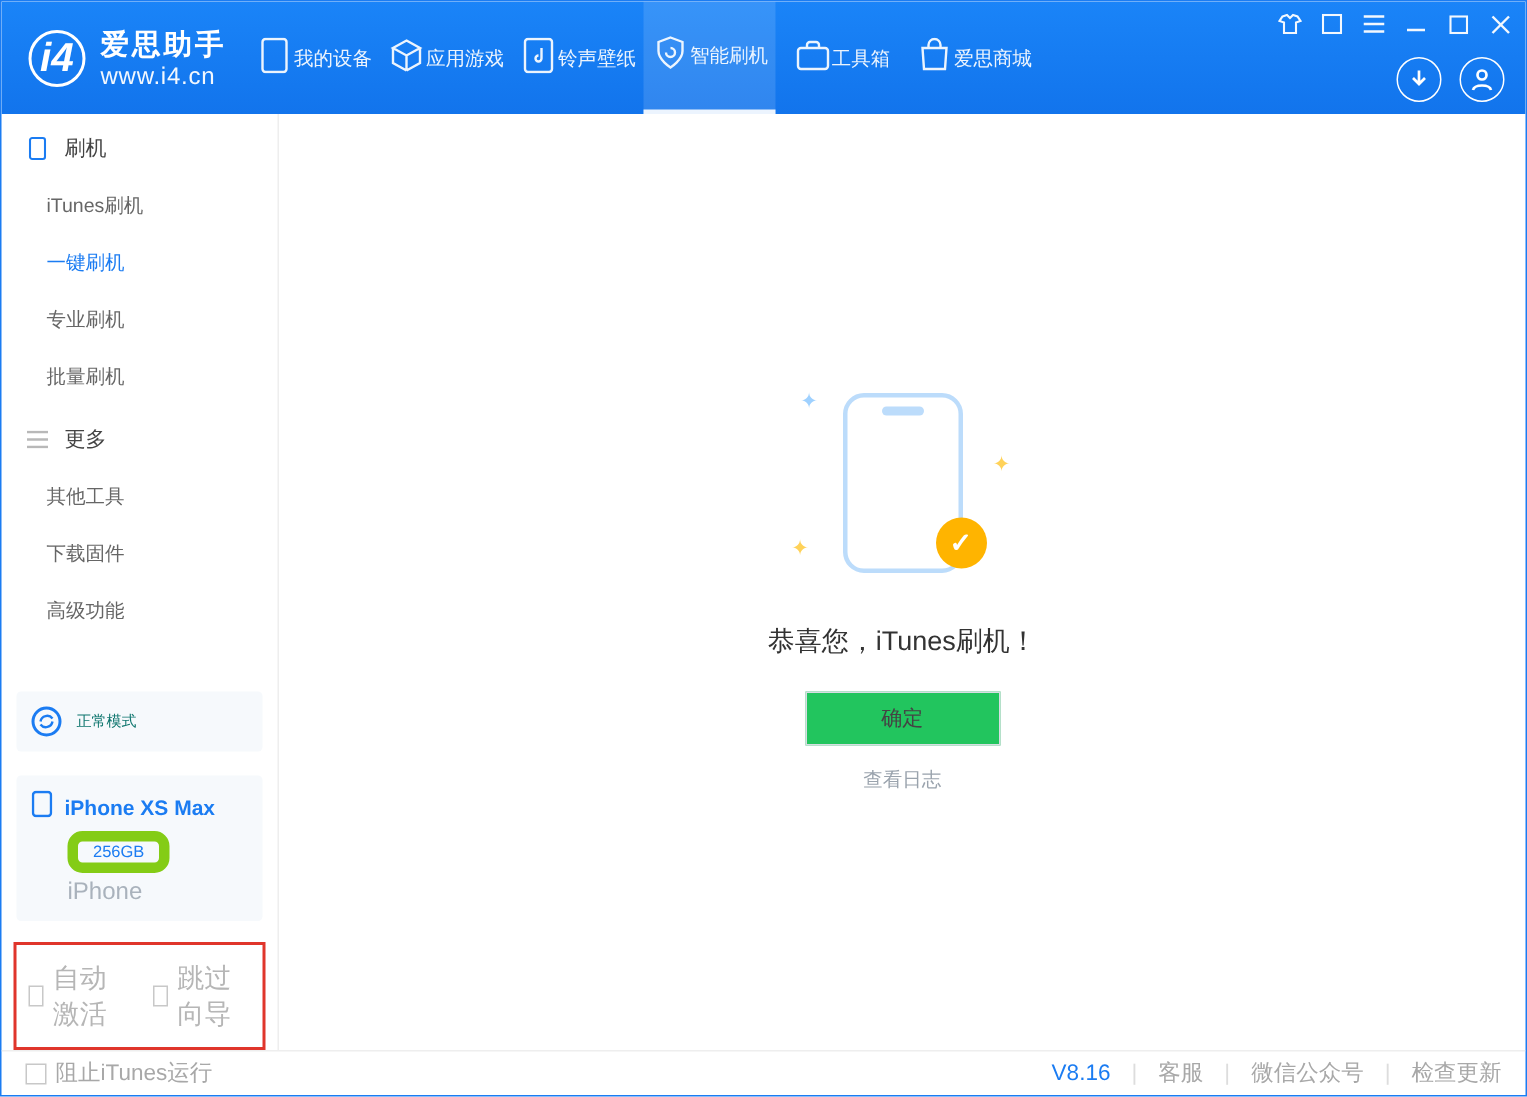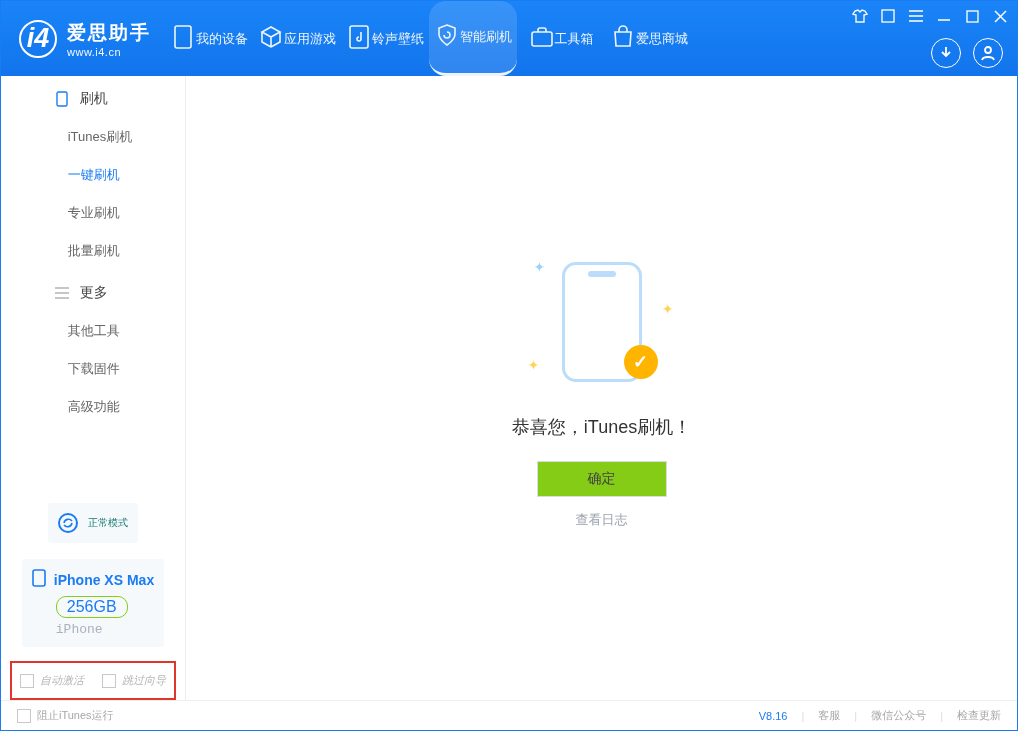--- a/index.html
+++ b/index.html
@@ -3,71 +3,71 @@
 <meta charset="utf-8">
 <style>
 * { margin: 0; padding: 0; box-sizing: border-box; font-family: "Microsoft YaHei", -apple-system, sans-serif; }
 body { background: #fff; width: 1018px; height: 731px; overflow: hidden; border: 1px solid #1b7cf2; }
 
 
 .banner { height: 75px; background: linear-gradient(180deg,#1a84f8 0%,#1274ec 100%); display: flex; align-items: stretch; color: #fff; position: relative; }
 .brand { display: flex; align-items: center; padding: 0 14px 0 18px; }
 .brand-logo { width: 38px; height: 38px; border: 2px solid #fff; border-radius: 50%; display: flex; align-items: center; justify-content: center; font-weight: bold; font-style: italic; font-size: 27px; margin-right: 10px; }
 .brand-text .name { font-size: 19px; font-weight: 600; letter-spacing: 2px; }
-.brand-text .url { font-size: 11px; letter-spacing: .5px; opacity: .95; }
+.brand-text .url { font-size: 16px; letter-spacing: .5px; opacity: .95; }
 .tabs { display: flex; }
 .tab { width: 88px; display: flex; flex-direction: row; align-items: center; justify-content: center; font-size: 13px; cursor: pointer; opacity: .92; }
-.tab.active { background: rgba(255,255,255,.14); border-bottom: 3px solid #fff; border-radius: 17px; }
+.tab.active { background: rgba(255,255,255,.14); border-bottom: 3px solid #fff; }
 .tab .ticon { width: 26px; height: 26px; margin-bottom: 4px; display: flex; align-items: center; justify-content: center; }
 .tab svg { stroke: #fff; }
 
 .winbtns { position: absolute; top: 6px; right: 8px; display: flex; gap: 10px; color: #fff; }
 .winbtns span { width: 18px; height: 18px; display: flex; align-items: center; justify-content: center; opacity: .95; cursor: pointer; }
 
 .rbtns { position: absolute; right: 14px; bottom: 8px; display: flex; gap: 12px; }
 .circle-btn { width: 30px; height: 30px; border: 1.8px solid #fff; border-radius: 50%; display: flex; align-items: center; justify-content: center; color: #fff; cursor: pointer; }
 
 
 .content { display: flex; height: calc(100% - 75px - 30px); }
-.sidebar { width: 185px; border-right: 1px solid #eee; display: flex; flex-direction: column; font-size: 13px; color: #555; align-items: center; }
+.sidebar { width: 185px; border-right: 1px solid #eee; display: flex; flex-direction: column; font-size: 13px; color: #555; }
 .side-scroll { flex: 1; overflow: auto; }
 .sec-head { display: flex; align-items: center; gap: 10px; padding: 14px 16px 10px; color: #444; font-size: 14px; }
 .sec-head .hicon { width: 16px; height: 16px; display: flex; align-items: center; justify-content: center; color: #888; }
 .side-item { padding: 10px 16px 10px 30px; cursor: pointer; color: #666; }
 .side-item.active { color: #1b7cf2; }
 
 .mode-card, .device-card { margin: 8px 10px; background: #f6f9fc; border-radius: 3px; padding: 10px 10px; }
 .mode-card { display: flex; align-items: center; gap: 10px; color: #0f766e; font-size: 10px; }
 .mode-icon { width: 20px; height: 20px; border: 2px solid #1b7cf2; border-radius: 50%; display: flex; align-items: center; justify-content: center; }
 .device-card { color: #1b7cf2; }
 .device-card .row1 { display: flex; align-items: center; gap: 8px; font-weight: 600; font-size: 14px; }
-.device-card .pill { display: inline-block; margin-top: 6px; margin-left: 24px; padding: 1px 10px; border: 1px solid #84cc16; border-radius: 10px; font-size: 16px; color: #1b7cf2; }
-.device-card .devtype { margin-left: 24px; color: #a9b2bc; font-size: 13px; margin-top: 4px; font-family: Liberation Mono, monospace; }
+.device-card .pill { display: inline-block; margin-top: 6px; margin-left: 24px; padding: 1px 10px; border: 7px solid #84cc16; border-radius: 10px; font-size: 11px; color: #1b7cf2; }
+.device-card .devtype { margin-left: 24px; color: #a9b2bc; font-size: 16px; margin-top: 4px; }
 
 .opts-row { border: 2px solid #e0352b; margin: 6px 8px 0; padding: 10px 8px; display: flex; gap: 18px; align-items: center; }
-.opts-row label { display: flex; align-items: center; gap: 6px; color: #b6b6b6; font-size: 11px; font-style: italic; }
+.opts-row label { display: flex; align-items: center; gap: 6px; color: #b6b6b6; font-size: 18px; }
 .cbx { width: 14px; height: 14px; border: 1px solid #c8c8c8; display: inline-block; }
 
 
 .main { flex: 1; display: flex; align-items: center; justify-content: center; }
 .success { display: flex; flex-direction: column; align-items: center; }
 .illus { width: 180px; height: 150px; position: relative; display: flex; align-items: center; justify-content: center; }
 .phone-frame { width: 80px; height: 120px; border: 3px solid #bcdcfb; border-radius: 14px; position: relative; }
 .phone-frame::before { content: ''; position: absolute; top: 6px; left: 50%; transform: translateX(-50%); width: 28px; height: 6px; background: #bcdcfb; border-radius: 3px; }
 .check-badge { position: absolute; right: 34px; bottom: 18px; width: 34px; height: 34px; background: #ffb400; border-radius: 50%; display: flex; align-items: center; justify-content: center; color: #fff; font-size: 18px; font-weight: bold; }
 .sparkle { position: absolute; color: #ffd259; font-size: 14px; }
 .sparkle.a { top: 12px; left: 22px; color: #9fd1ff; }
 .sparkle.b { top: 54px; right: 18px; }
 .sparkle.c { bottom: 24px; left: 16px; }
 .success-msg { font-size: 18px; color: #333; margin-top: 18px; }
-.ok-btn { margin-top: 22px; width: 130px; height: 36px; border: 1px solid #d8dde3; background: #84cc16; color: #444; font-size: 14px; cursor: pointer; }
+.ok-btn { margin-top: 22px; width: 130px; height: 36px; border: 1px solid #d8dde3; background: #22c55e; color: #444; font-size: 14px; cursor: pointer; }
 .log-link { margin-top: 14px; color: #9aa3ad; font-size: 13px; cursor: pointer; }
 
 
-.footer { height: 30px; border-top: 1px solid #eee; display: flex; align-items: center; padding: 0 16px; font-size: 11px; color: #a8a8a8; }
+.footer { height: 30px; border-top: 1px solid #eee; display: flex; align-items: center; padding: 0 16px; font-size: 15px; color: #a8a8a8; }
 .footer label { display: flex; align-items: center; gap: 6px; }
 .footer .right { margin-left: auto; display: flex; align-items: center; gap: 14px; }
 .footer .sep { color: #ddd; }
 .footer .link { cursor: pointer; }
 .ver { color: #1b7cf2; }
 </style>
 </head>
 <body>
 
 <div class="banner">

